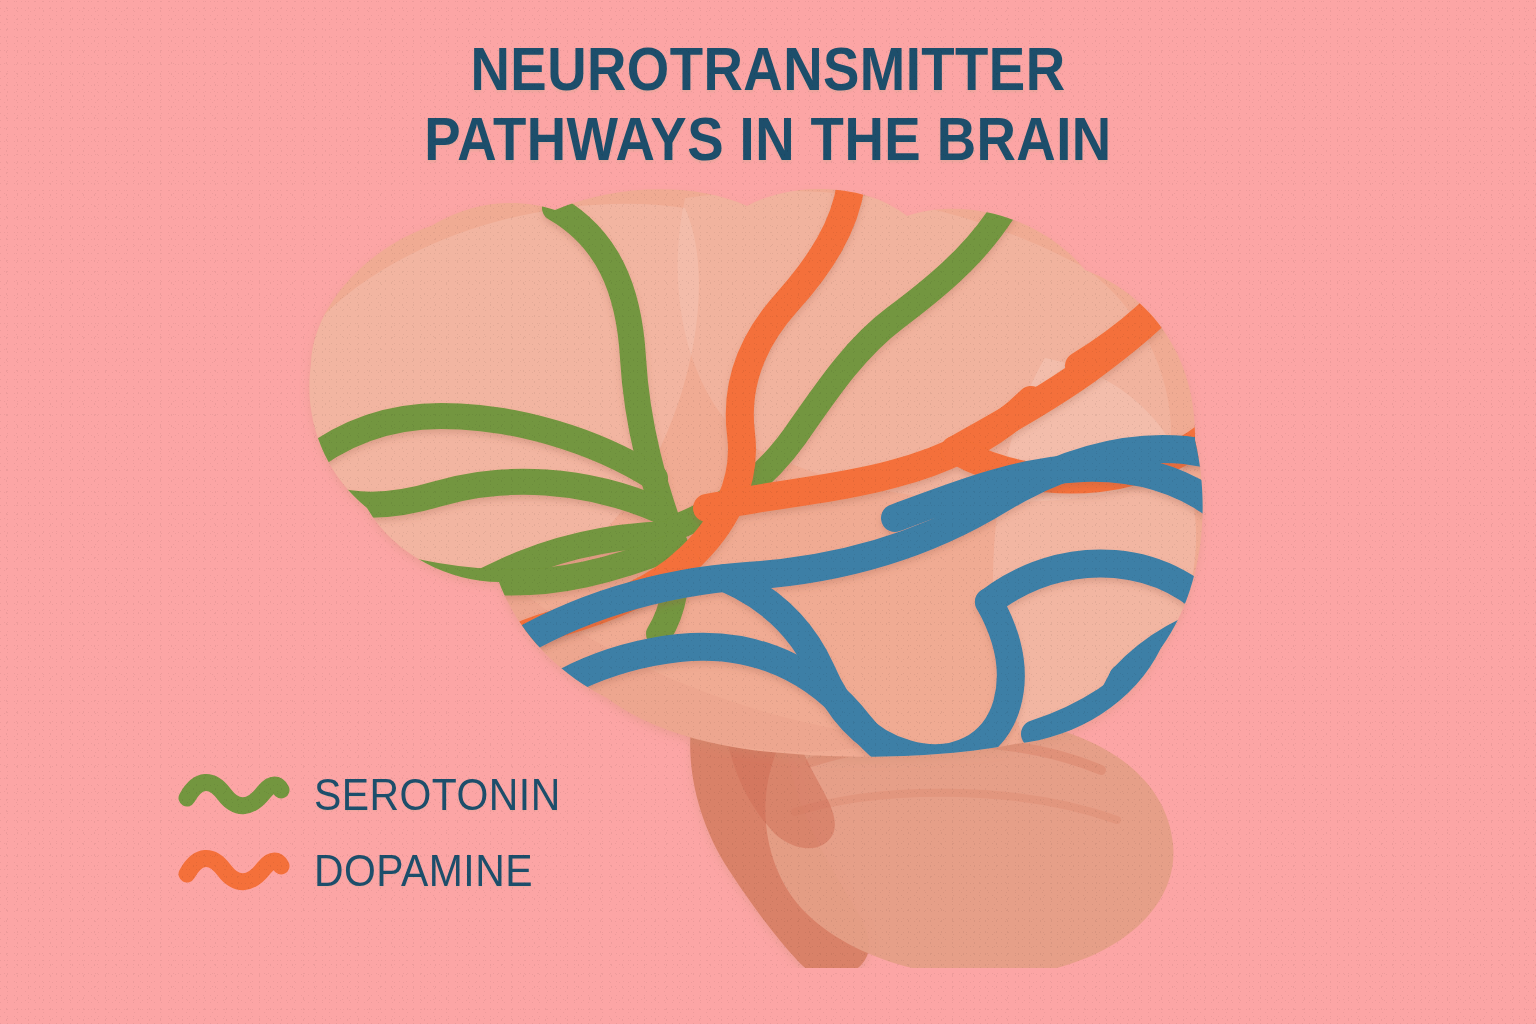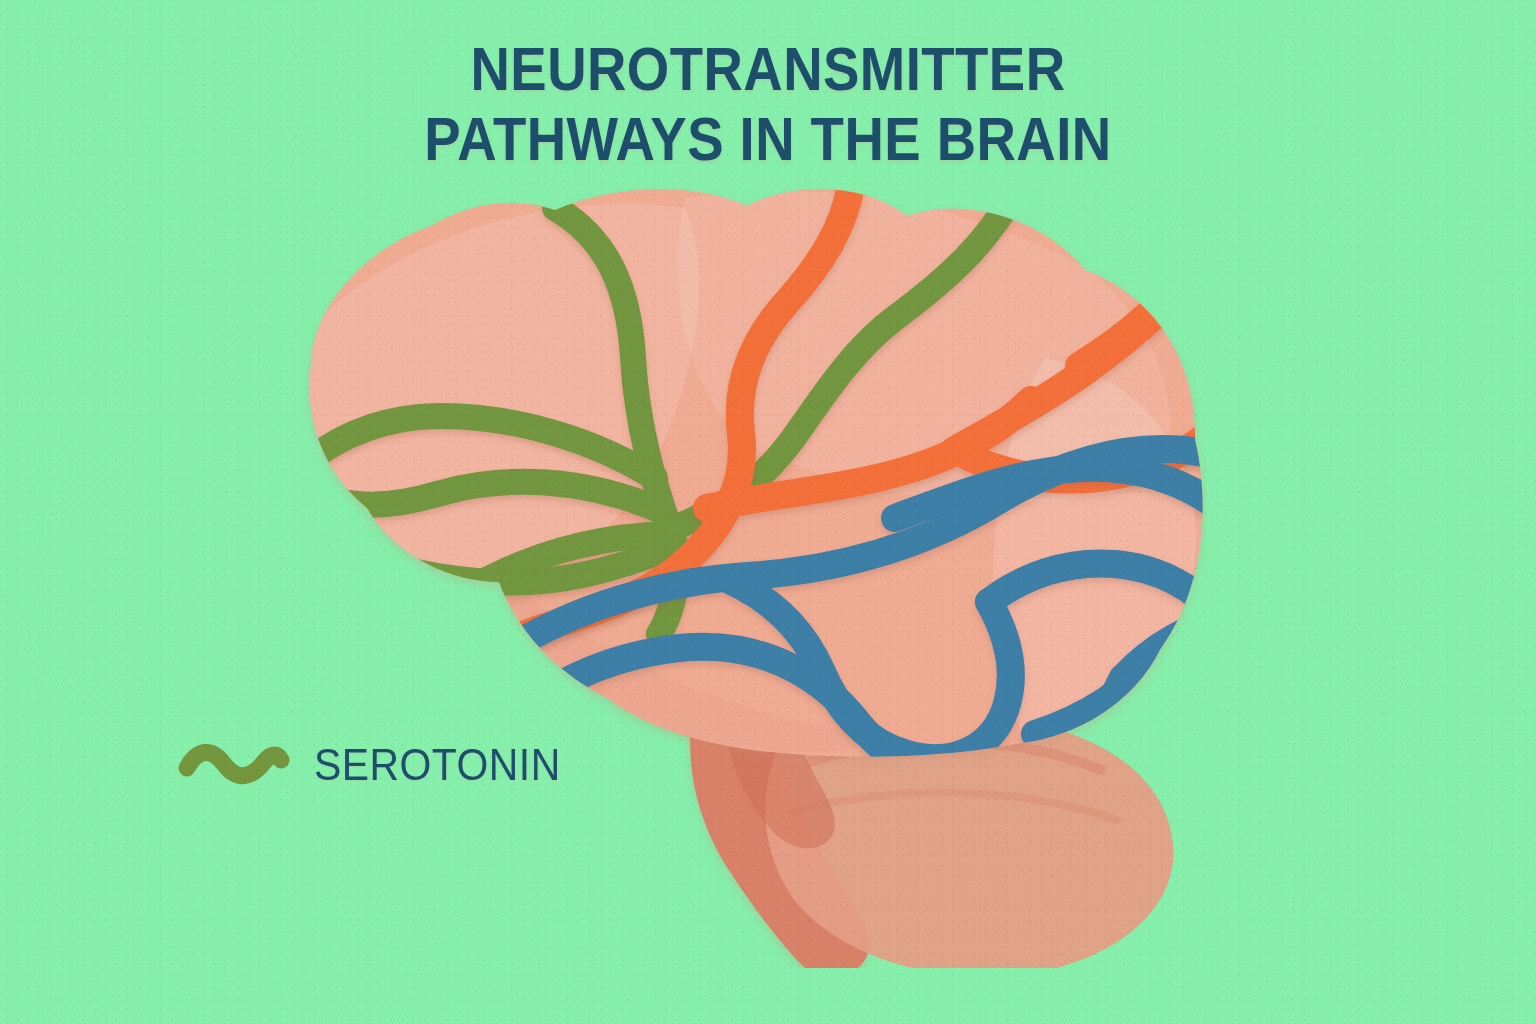--- a/index.html
+++ b/index.html
@@ -10,21 +10,21 @@
   body {
     width: 1536px;
     height: 1024px;
     overflow: hidden;
     font-family: "Liberation Sans", "DejaVu Sans", sans-serif;
   }
   #poster {
     position: relative;
     width: 1536px;
     height: 1024px;
-    background: #86efac;
+    background: #fca5a5;
   }
 
   
   #title-block {
     position: absolute;
     left: 0;
     top: 34px;
     width: 1536px;
     text-align: center;
     pointer-events: none;
@@ -59,21 +59,21 @@
 
   
   #legend {
     position: absolute;
     left: 178px;
     top: 742px;
     width: 470px;
   }
   .legend-row {
     display: flex;
-    align-items: flex-start;
+    align-items: flex-end;
     height: 76px;
   }
   .legend-swatch {
     width: 112px;
     height: 46px;
     flex: 0 0 112px;
     margin-right: 24px;
   }
   .legend-swatch svg {
     display: block;
@@ -323,18 +323,26 @@
 
     <div class="legend-row">
       <div class="legend-swatch">
         <svg viewBox="0 0 112 46" xmlns="http://www.w3.org/2000/svg">
           <path d="M 9 26 C 20 6, 34 6, 46 22 C 58 38, 72 38, 86 20 C 94 10, 100 12, 103 18" fill="none" stroke="#73963f" stroke-width="17" stroke-linecap="round" stroke-linejoin="round"></path>
         </svg>
       </div>
       <div class="legend-label">SEROTONIN</div>
     </div>
 
+    <div class="legend-row">
+      <div class="legend-swatch">
+        <svg viewBox="0 0 112 46" xmlns="http://www.w3.org/2000/svg">
+          <path d="M 9 26 C 20 6, 34 6, 46 22 C 58 38, 72 38, 86 20 C 94 10, 100 12, 103 18" fill="none" stroke="#f4703a" stroke-width="17" stroke-linecap="round" stroke-linejoin="round"></path>
+        </svg>
+      </div>
+      <div class="legend-label">DOPAMINE</div>
+    </div>
 
 
   </div>
 
   <div id="grain"></div>
 </div>
 
 </body></html>

